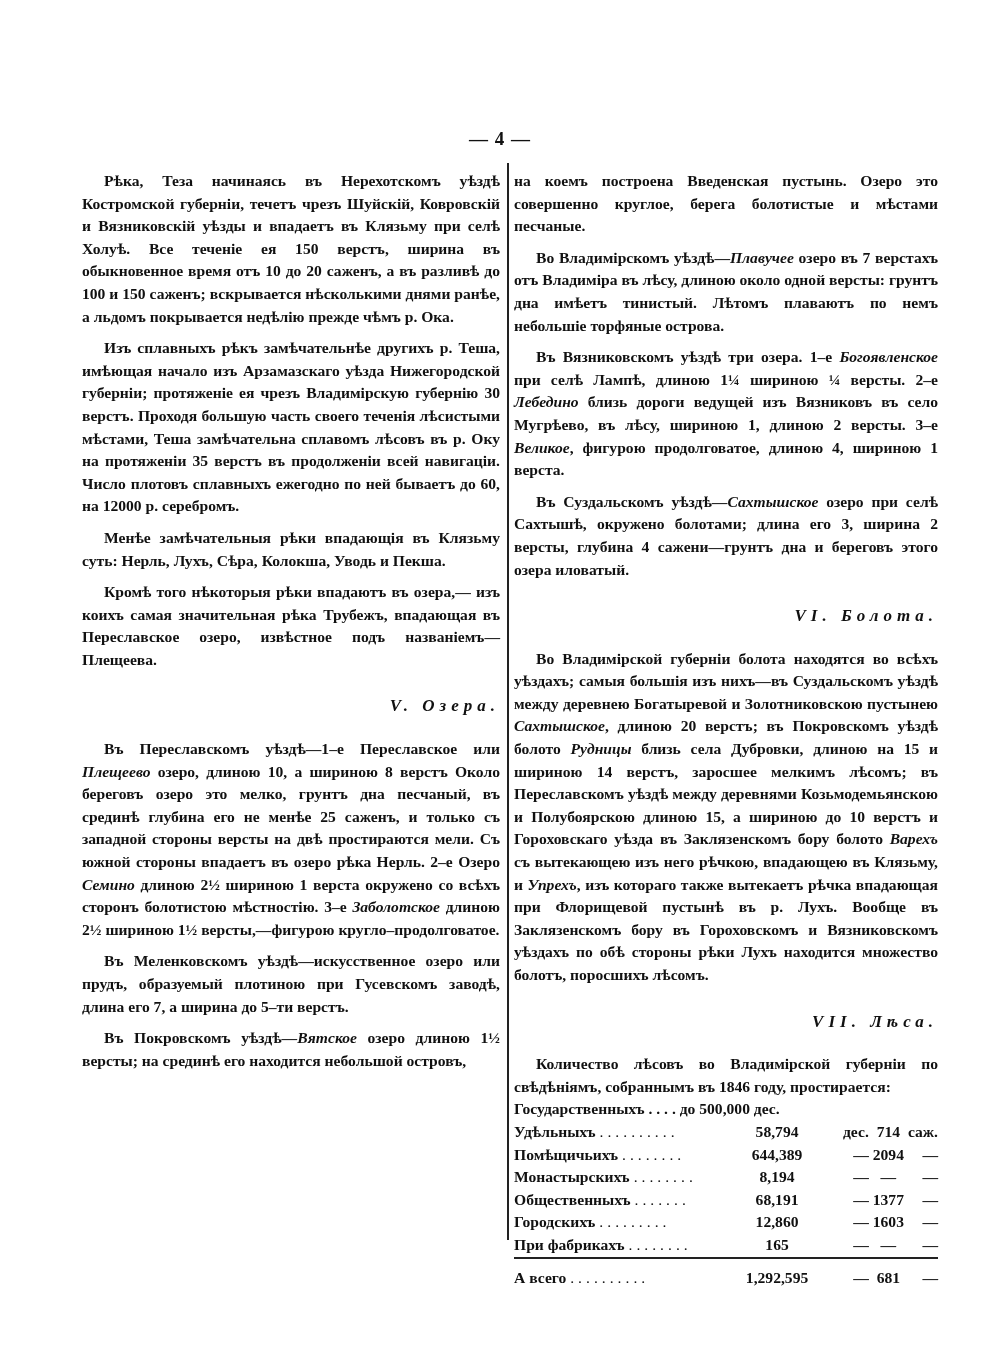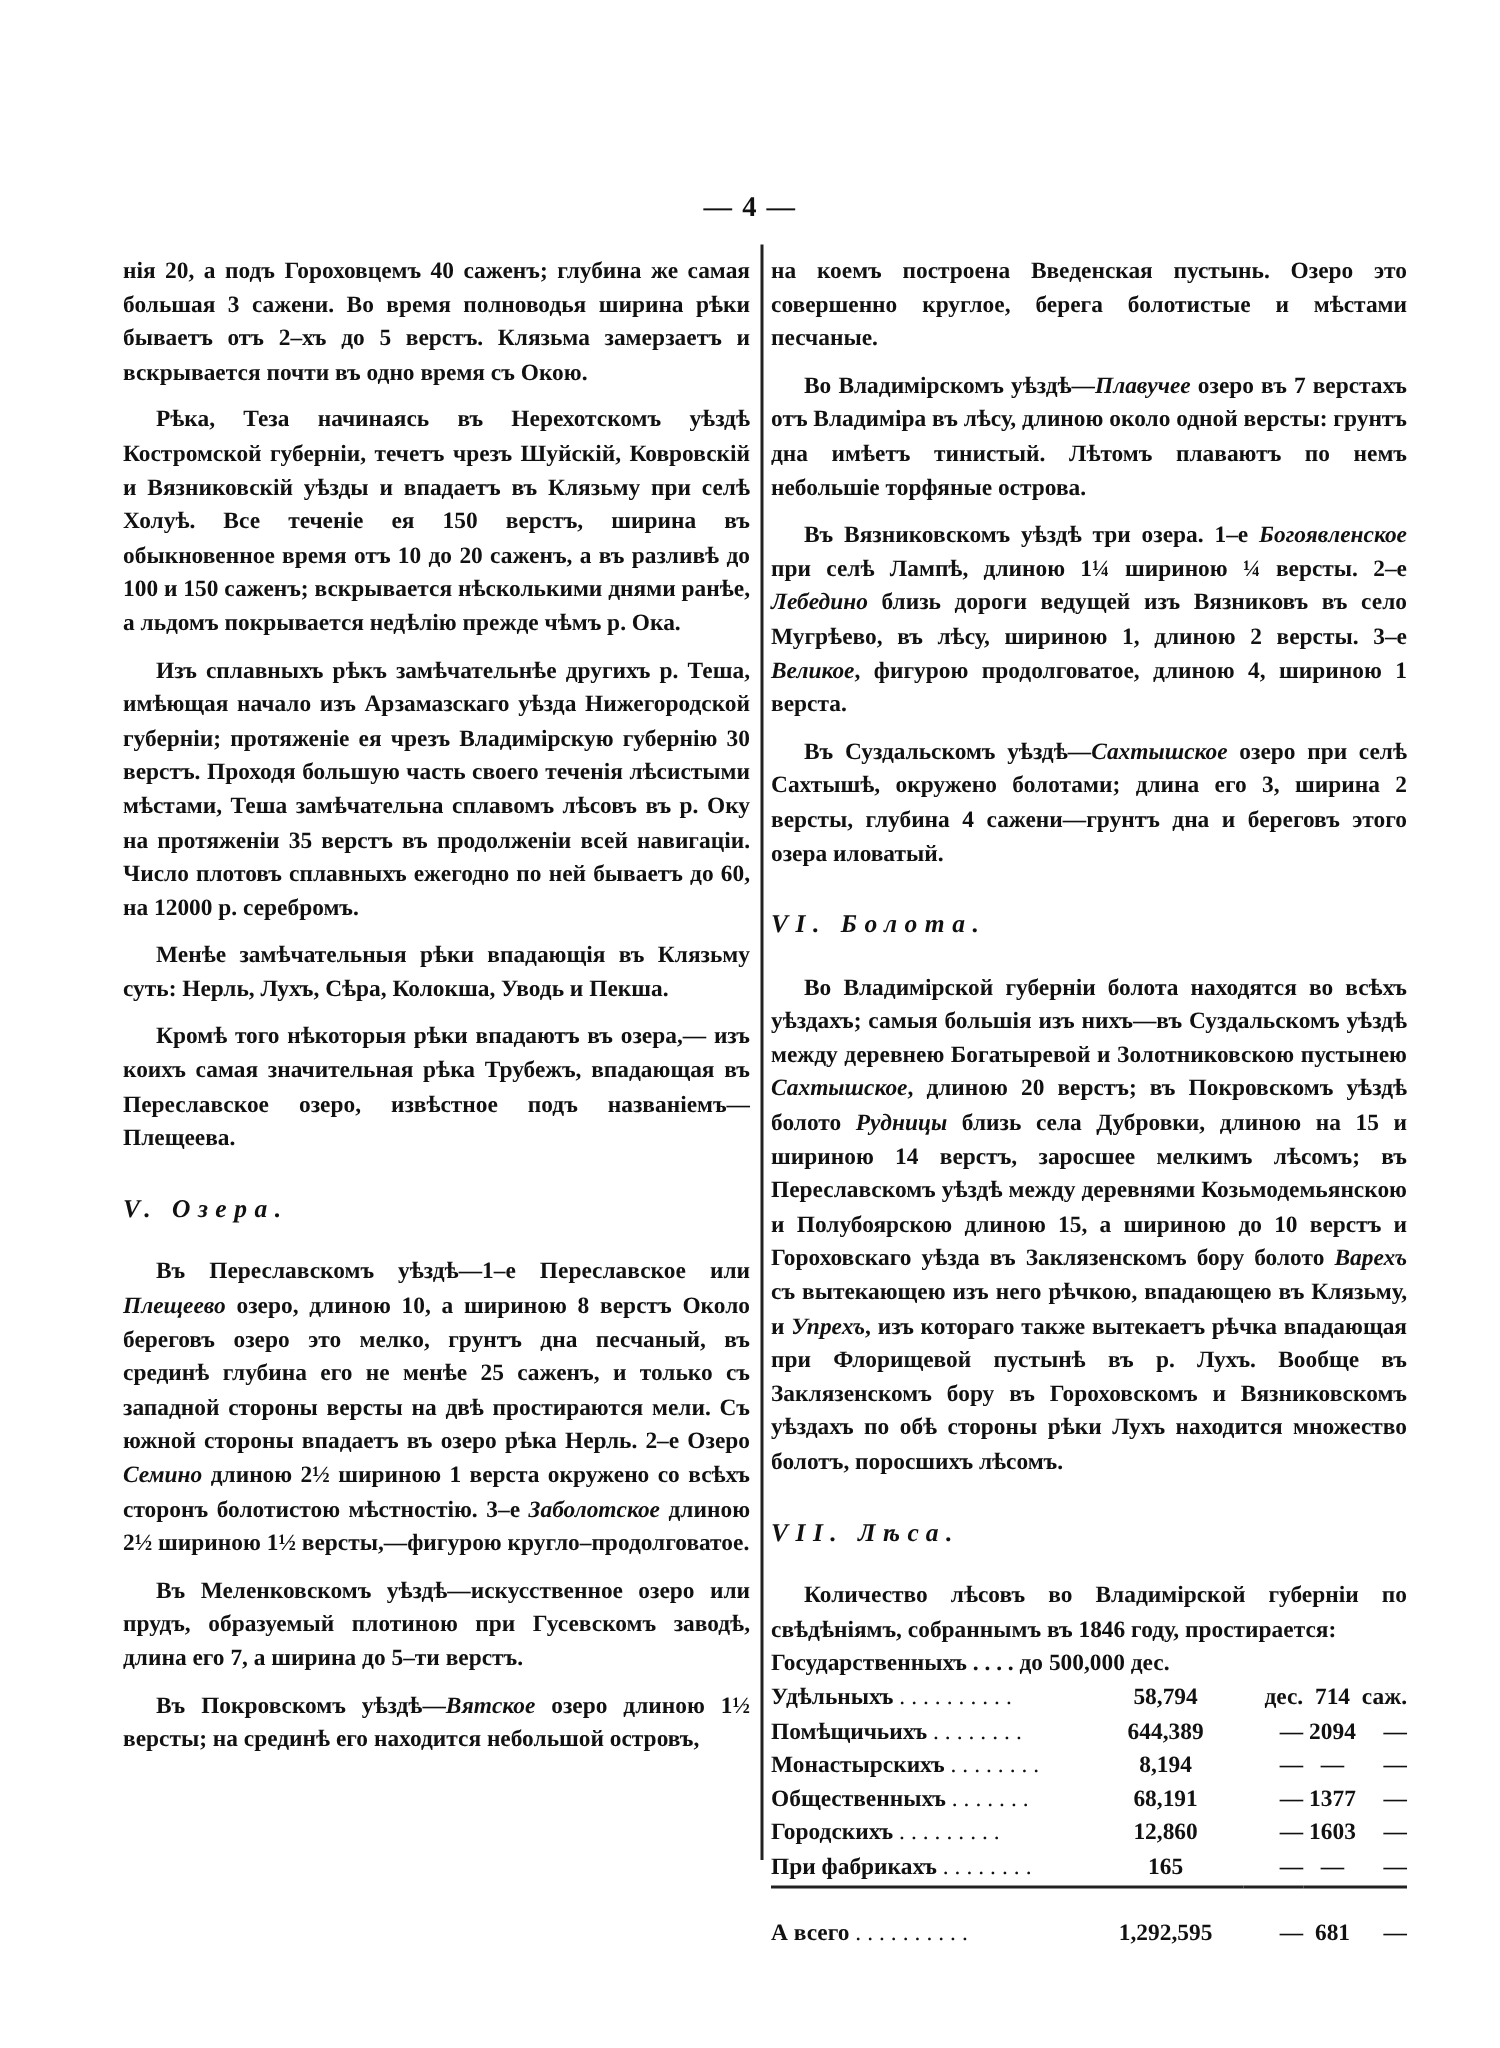--- a/index.html
+++ b/index.html
@@ -7,42 +7,41 @@
            font-family: "Liberation Serif", "DejaVu Serif", serif; color: #111; }
     .page-number { position: absolute; top: 128px; left: 0; width: 1000px; text-align: center;
                    font-size: 19px; font-weight: bold; letter-spacing: 1px; }
     .col { position: absolute; top: 170px; font-size: 15.6px; line-height: 22.6px; font-weight: bold;
            text-align: justify; }
     .col-left { left: 82px; width: 418px; }
     .col-right { left: 514px; width: 424px; }
     .divider { position: absolute; left: 507px; top: 163px; width: 2px; height: 1077px; background: #222; }
     p { margin: 0 0 9px 0; text-indent: 22px; }
     p.cont { text-indent: 0; }
-    .section-title { text-align: left; font-style: italic; font-weight: bold; font-size: 17px;
+    .section-title { text-align: right; font-style: italic; font-weight: bold; font-size: 17px;
                      letter-spacing: 5px; margin: 24px 0 20px 0; }
     i { font-style: italic; }
     table.forest { width: 424px; border-collapse: collapse; font-size: 15.6px; font-weight: bold; margin-top: 0; }
     table.forest td { padding: 0; line-height: 22.6px; white-space: nowrap; }
     td.lbl { width: 224px; overflow: hidden; margin-left: 40px; }
     td.lbl .dots { letter-spacing: 4px; font-weight: normal; }
     td.num { text-align: center; width: 90px; padding-right: 8px !important; }
     td.u1 { width: 42px; text-align: right; }
     td.n2 { width: 40px; text-align: center; }
     td.u2 { width: 30px; text-align: right; }
-    tr.total td { border-top: 2px solid #222; padding-top: 19px; }
+    tr.total td { border-top: 2px solid #222; padding-top: 8px; }
   </style>
 </head>
 <body>
 
 <div class="page-number">— 4 —</div>
 
 <div class="divider"></div>
 
 <div class="col col-left">
-  <p class="cont">нія 20, а подъ Гороховцемъ 40 саженъ; глубина же самая большая 3 сажени. Во время полноводья ширина рѣки бываетъ отъ 2–хъ до 5 верстъ. Клязьма замерзаетъ и вскрывается почти въ одно время съ Окою.</p>
   <p>Рѣка, Теза начинаясь въ Нерехотскомъ уѣздѣ Костромской губерніи, течетъ чрезъ Шуйскій, Ковровскій и Вязниковскій уѣзды и впадаетъ въ Клязьму при селѣ Холуѣ. Все теченіе ея 150 верстъ, ширина въ обыкновенное время отъ 10 до 20 саженъ, а въ разливѣ до 100 и 150 саженъ; вскрывается нѣсколькими днями ранѣе, а льдомъ покрывается недѣлію прежде чѣмъ р. Ока.</p>
   <p>Изъ сплавныхъ рѣкъ замѣчательнѣе другихъ р. Теша, имѣющая начало изъ Арзамазскаго уѣзда Нижегородской губерніи; протяженіе ея чрезъ Владимірскую губернію 30 верстъ. Проходя большую часть своего теченія лѣсистыми мѣстами, Теша замѣчательна сплавомъ лѣсовъ въ р. Оку на протяженіи 35 верстъ въ продолженіи всей навигаціи. Число плотовъ сплавныхъ ежегодно по ней бываетъ до 60, на 12000 р. серебромъ.</p>
   <p>Менѣе замѣчательныя рѣки впадающія въ Клязьму суть: Нерль, Лухъ, Сѣра, Колокша, Уводь и Пекша.</p>
   <p>Кромѣ того нѣкоторыя рѣки впадаютъ въ озера,— изъ коихъ самая значительная рѣка Трубежъ, впадающая въ Переславское озеро, извѣстное подъ названіемъ—Плещеева.</p>
 
   <div class="section-title">V. Озера.</div>
   <p>
     <span>Въ Переславскомъ уѣздѣ—1–е Переславское или </span><i>Плещеево</i><span> озеро, длиною 10, а шириною 8 верстъ Около береговъ озеро это мелко, грунтъ дна песчаный, въ срединѣ глубина его не менѣе 25 саженъ, и только съ западной стороны версты на двѣ простираются мели. Съ южной стороны впадаетъ въ озеро рѣка Нерль. 2–е Озеро </span><i>Семино</i><span> длиною 2½ шириною 1 верста окружено со всѣхъ сторонъ болотистою мѣстностію. 3–е </span><i>Заболотское</i><span> длиною 2½ шириною 1½ версты,—фигурою кругло–продолговатое.</span>
   </p>
   <p>Въ Меленковскомъ уѣздѣ—искусственное озеро или прудъ, образуемый плотиною при Гусевскомъ заводѣ, длина его 7, а ширина до 5–ти верстъ.</p>

